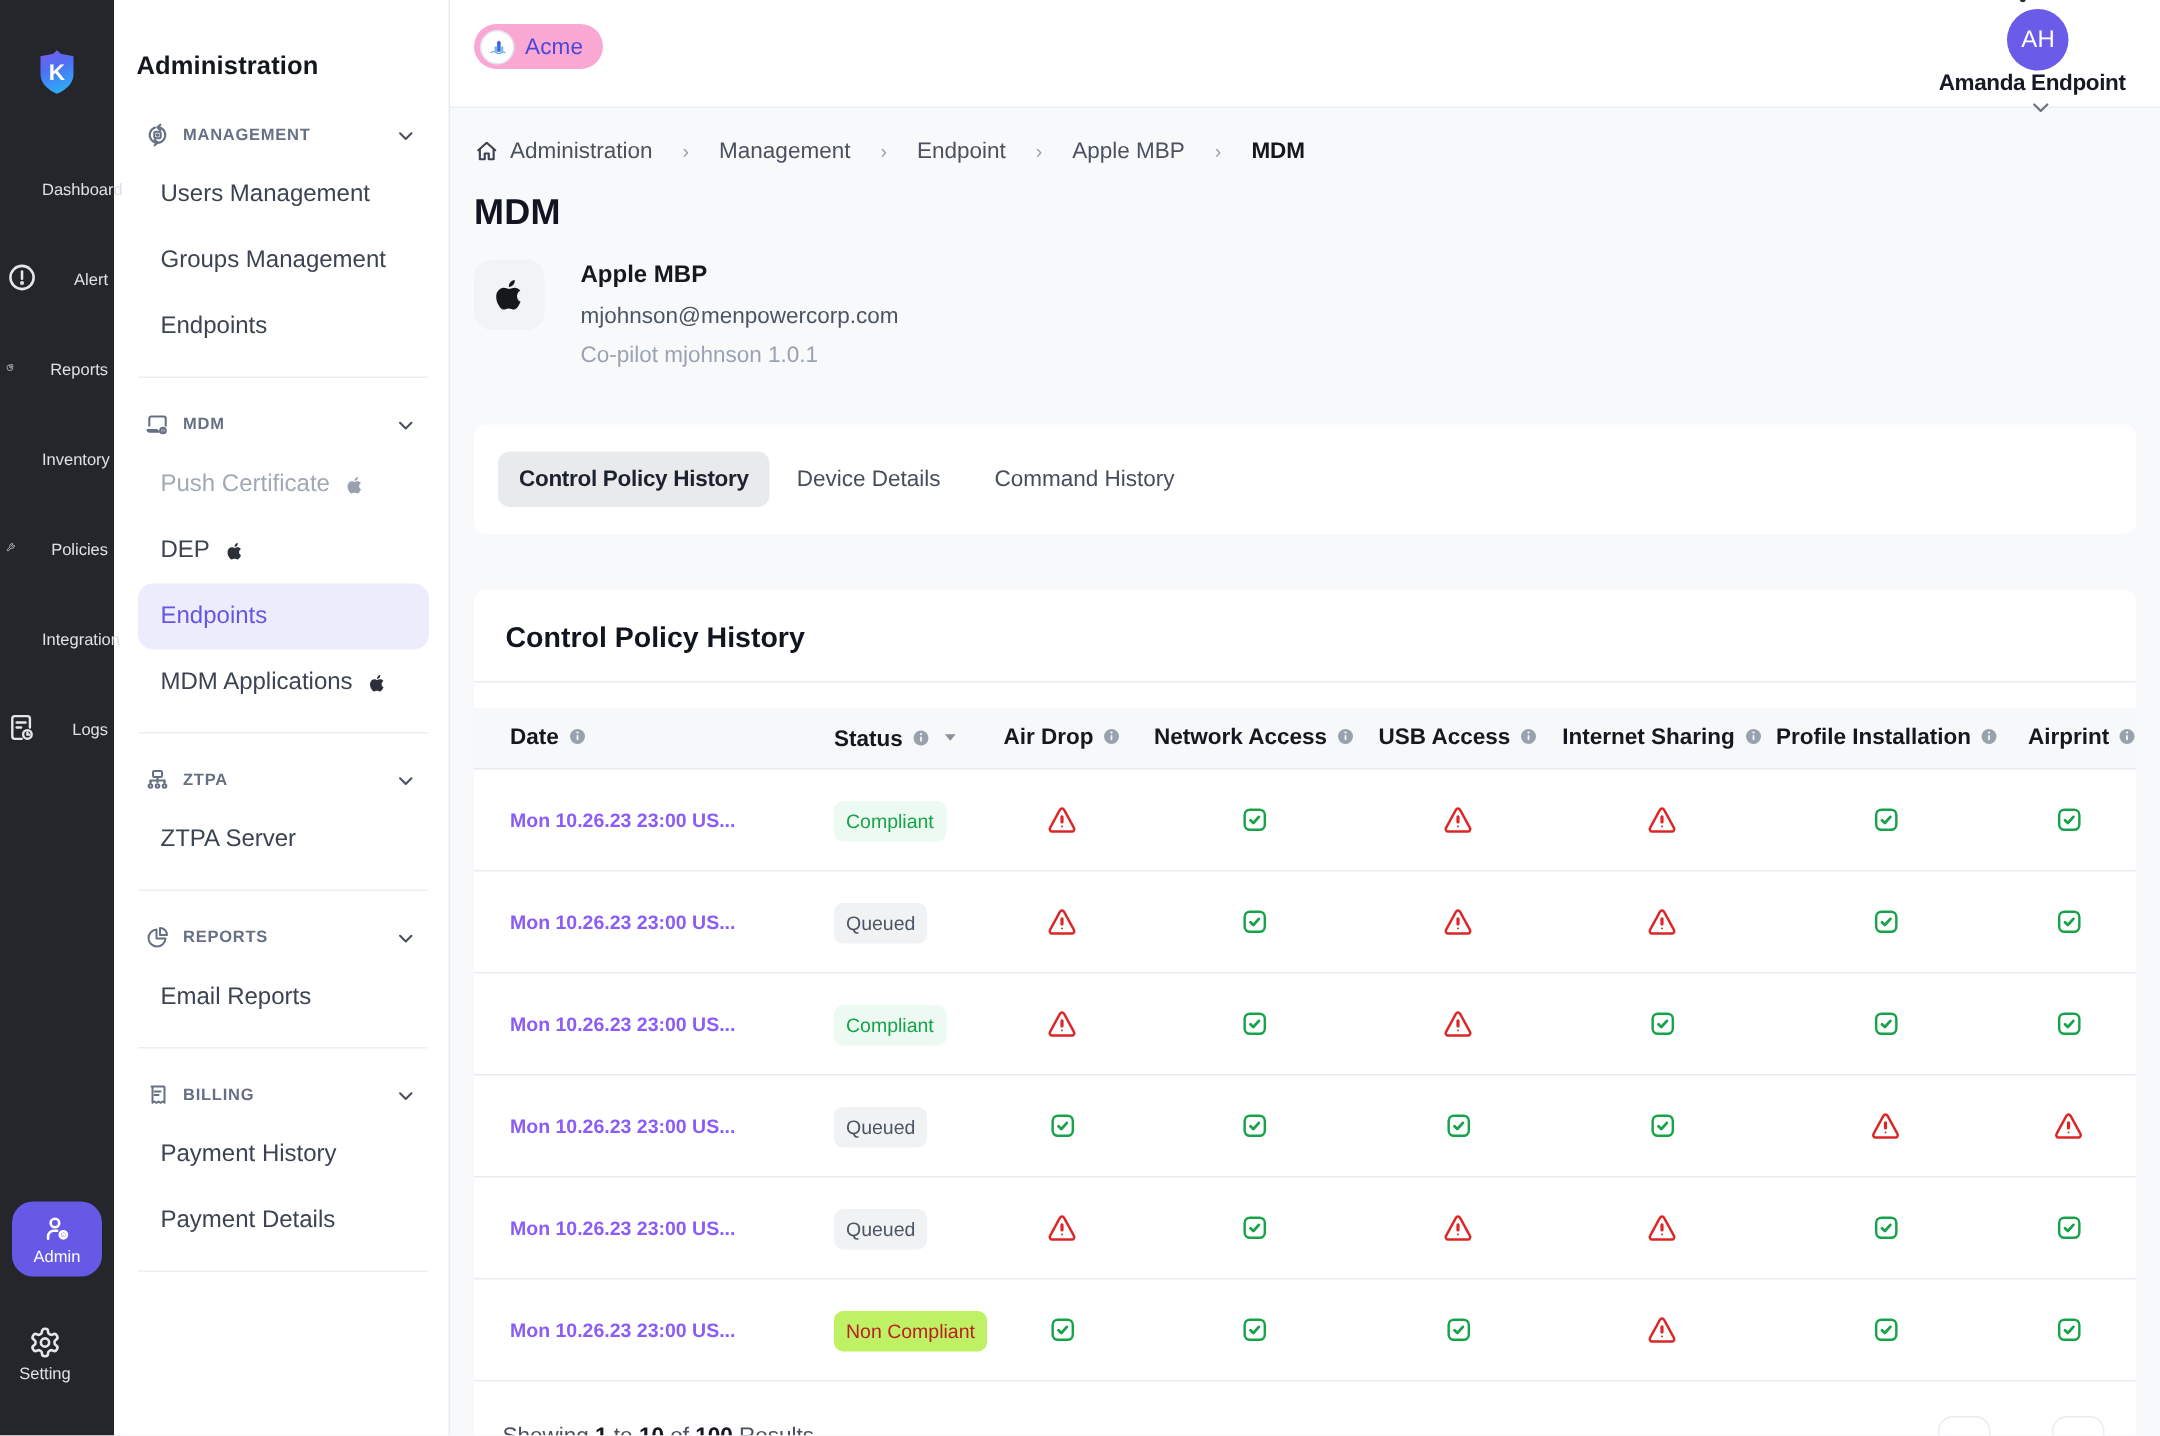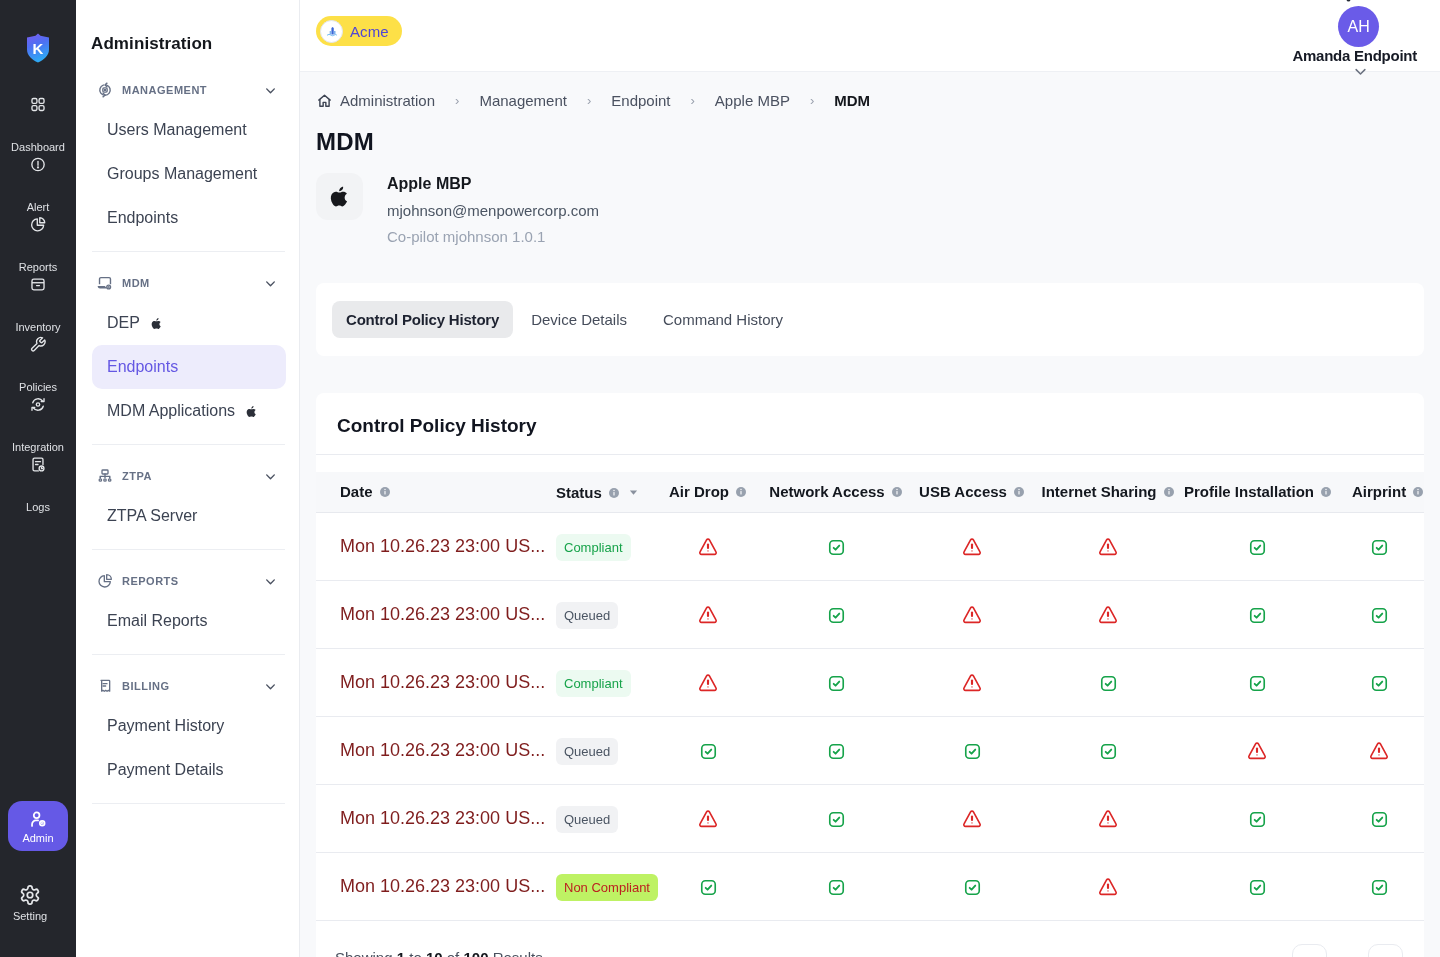--- a/index.html
+++ b/index.html
@@ -2,21 +2,21 @@
 <html><head>
 <meta charset="utf-8">
 <style>
 * { margin:0; padding:0; box-sizing:border-box; }
 html,body { width:1440px; height:957px; overflow:hidden; }
 body { display:flex; font-family:"Liberation Sans", sans-serif; background:#f8f9fb; }
 
 
 .rail { width:76px; flex-shrink:0; background:#24262c; display:flex; flex-direction:column; align-items:center; position:relative; }
 .rail-logo { margin-top:33px; height:30px; }
-.rail-item { width:68px; margin-top:0; display:flex; flex-direction:column; align-items:center; color:#e4e6e9;gap:24px; }
+.rail-item { width:68px; margin-top:0; display:flex; flex-direction:row; align-items:center; color:#e4e6e9;gap:24px; }
 .rail-item .lab { font-size:11px; margin-top:4px; color:#dfe1e5; }
 .rail-group { position:absolute; top:93px; left:0; width:76px; display:flex; flex-direction:column; align-items:center; }
 .rail-group .rail-item { height:60px; justify-content:flex-start; padding-top:3px; }
 .admin-btn { position:absolute; top:801px; left:8px; width:60px; height:50px; border-radius:14px; background:#6559e6; display:flex; flex-direction:column; align-items:center; justify-content:center; color:#fff; }
 .admin-btn .lab { font-size:11px; margin-top:2px; color:#fff; }
 .setting-item { position:absolute; top:884px; left:0; width:60px; display:flex; flex-direction:column; align-items:center; color:#e4e6e9; }
 .setting-item .lab { font-size:11px; margin-top:4px; color:#dfe1e5; }
 
 
 .sidenav { width:224px; flex-shrink:0; background:#fff; border-right:1px solid #eaecf0; }
@@ -26,21 +26,21 @@
 .sec-head .t { font-size:11px; font-weight:bold; letter-spacing:0.5px; margin-left:9px; flex:1; }
 .nav-item { height:44px; display:flex; align-items:center; padding-left:31px; font-size:16px; color:#3c4352; }
 .nav-item.dim { color:#a2a9b5; }
 .nav-item .apl { margin-left:9px; display:flex; }
 .nav-item.active { background:#edecfc; border-radius:10px; margin:0 13px 0 16px; padding-left:15px; color:#6457e3; }
 .nav-div { border-top:1px solid #eceef2; margin:11px 14px 13px 16px; }
 
 
 .main { flex:1; display:flex; flex-direction:column; min-width:0; }
 .topbar { height:72px; background:#fff; border-bottom:1px solid #eef0f4; display:flex; align-items:center; padding:0 23px 9px 16px; flex-shrink:0; }
-.acme { height:30px; border-radius:15px; background:#fde047; display:flex; align-items:center; padding:0 13px 0 4px; }
+.acme { height:30px; border-radius:15px; background:#f9a8d4; display:flex; align-items:center; padding:0 13px 0 4px; }
 .acme .circ { width:23px; height:23px; border-radius:50%; background:#fff; border:1px solid #e3e6ee; display:flex; align-items:center; justify-content:center; }
 .acme .t { margin-left:7px; font-size:15px; color:#4f46d6; letter-spacing:0.1px; }
 .top-right { margin-left:auto; display:flex; align-items:center;flex-direction:column; }
 .avatar { width:41px; height:41px; border-radius:50%; background:#6a5be8; color:#fff; font-size:16px; display:flex; align-items:center; justify-content:center; margin-left:20px; }
 .uname { font-size:15px; letter-spacing:-0.25px; font-weight:bold; color:#161a25; margin-left:12px; }
 .chev { margin-left:23px; display:flex; }
 
 .content { flex:1; padding:17px 16px 0 16px; overflow:hidden; }
 .crumbs { display:flex; align-items:center; font-size:15px; color:#4a5160; height:22px; }
 .crumbs .sep { color:#9aa1ae; font-size:13px; margin:0 20px; }
@@ -64,21 +64,21 @@
 .tc-head .t { font-size:19px; font-weight:bold; color:#111520; }
 .tbl-wrap { padding-top:17px; }
 table.ctl { border-collapse:collapse; table-layout:fixed; width:1132px; }
 table.ctl th { background:#f7f8fa; height:40px; font-size:15px; color:#14181f; font-weight:bold; border-bottom:1px solid #e7e9ee; text-align:center; white-space:nowrap; }
 table.ctl th.l { text-align:left; }
 table.ctl td { height:68px; border-bottom:1px solid #e9ebf0; text-align:center; }
 table.ctl td > svg { position:relative; top:3px; }
 table.ctl td:last-child > svg { left:-11px; }
 table.ctl th:last-child { text-align:left; padding-left:22px; }
 table.ctl td.l { text-align:left; }
-td.date { font-size:18px; color:#7f1d1d; }
+td.date { font-size:13px; color:#8b5cf6;font-weight:bold; }
 .badge { display:inline-block; font-size:13px; padding:6px 8px; border-radius:6px; white-space:nowrap; position:relative; top:1px; }
 .badge.ok { background:#ecfaf1; color:#17a34a; }
 .badge.q { background:#f1f2f4; color:#4b5563; }
 .badge.no { background:#bef264; color:#bc2020; }
 .info { display:inline-block; vertical-align:-1px; margin-left:6px; }
 .sorta { display:inline-block; vertical-align:2px; margin-left:9px; }
 .foot { display:flex; align-items:flex-start; padding:23px 21px 0 19px; }
 .foot .res { font-size:15px; color:#49505e; margin-top:5px; }
 .foot .res b { color:#15181e; }
 .pg { margin-left:auto; display:flex; align-items:center; }
@@ -204,20 +204,25 @@
         <path d="M3.8 14V6a2 2 0 0 1 2-2h12.4a2 2 0 0 1 2 2v8"></path>
         <path d="M2 17.5h9.5a2.5 2.5 0 0 0 2.4 1.8H4.5A2.5 2.5 0 0 1 2 17.5z" stroke-linecap="round" stroke-linejoin="round"></path>
         <circle cx="17.5" cy="18" r="2.8"></circle>
         <circle cx="17.5" cy="18" r="0.5" fill="#667085"></circle>
       </svg>
     <span class="t">MDM</span>
     <svg width="13" height="13" viewBox="0 0 24 24" fill="none" stroke="#4a5160" stroke-width="2.6">
         <path d="m5 9 7 7 7-7" stroke-linecap="round" stroke-linejoin="round"></path>
       </svg>
   </div>
+  <div class="nav-item dim">Push Certificate <span class="apl">
+        <svg width="15" height="15" viewBox="0 0 24 24">
+          <path d="M18.7 16.2c-.4.9-.6 1.3-1.1 2.1-.7 1.1-1.7 2.5-3 2.5-1.1 0-1.4-.7-2.9-.7s-1.8.7-2.9.7c-1.3 0-2.2-1.2-2.9-2.3C4 15.5 3.8 11.9 5.1 10c.9-1.4 2.3-2.2 3.6-2.2 1.3 0 2.2.7 3.3.7 1.1 0 1.7-.7 3.3-.7 1.2 0 2.4.6 3.3 1.7-2.9 1.6-2.4 5.7.1 6.7zM14.4 6.1c.6-.7 1-1.8.8-2.8-.9 0-2 .6-2.6 1.4-.6.7-1 1.7-.8 2.7 1 0 2-.6 2.6-1.3z" fill="#9aa1ae"></path>
+        </svg>
+      </span></div>
   <div class="nav-item">DEP <span class="apl">
         <svg width="15" height="15" viewBox="0 0 24 24">
           <path d="M18.7 16.2c-.4.9-.6 1.3-1.1 2.1-.7 1.1-1.7 2.5-3 2.5-1.1 0-1.4-.7-2.9-.7s-1.8.7-2.9.7c-1.3 0-2.2-1.2-2.9-2.3C4 15.5 3.8 11.9 5.1 10c.9-1.4 2.3-2.2 3.6-2.2 1.3 0 2.2.7 3.3.7 1.1 0 1.7-.7 3.3-.7 1.2 0 2.4.6 3.3 1.7-2.9 1.6-2.4 5.7.1 6.7zM14.4 6.1c.6-.7 1-1.8.8-2.8-.9 0-2 .6-2.6 1.4-.6.7-1 1.7-.8 2.7 1 0 2-.6 2.6-1.3z" fill="#2b2f38"></path>
         </svg>
       </span></div>
   <div class="nav-item active">Endpoints</div>
   <div class="nav-item">MDM Applications <span class="apl">
         <svg width="15" height="15" viewBox="0 0 24 24">
           <path d="M18.7 16.2c-.4.9-.6 1.3-1.1 2.1-.7 1.1-1.7 2.5-3 2.5-1.1 0-1.4-.7-2.9-.7s-1.8.7-2.9.7c-1.3 0-2.2-1.2-2.9-2.3C4 15.5 3.8 11.9 5.1 10c.9-1.4 2.3-2.2 3.6-2.2 1.3 0 2.2.7 3.3.7 1.1 0 1.7-.7 3.3-.7 1.2 0 2.4.6 3.3 1.7-2.9 1.6-2.4 5.7.1 6.7zM14.4 6.1c.6-.7 1-1.8.8-2.8-.9 0-2 .6-2.6 1.4-.6.7-1 1.7-.8 2.7 1 0 2-.6 2.6-1.3z" fill="#2b2f38"></path>
         </svg>

